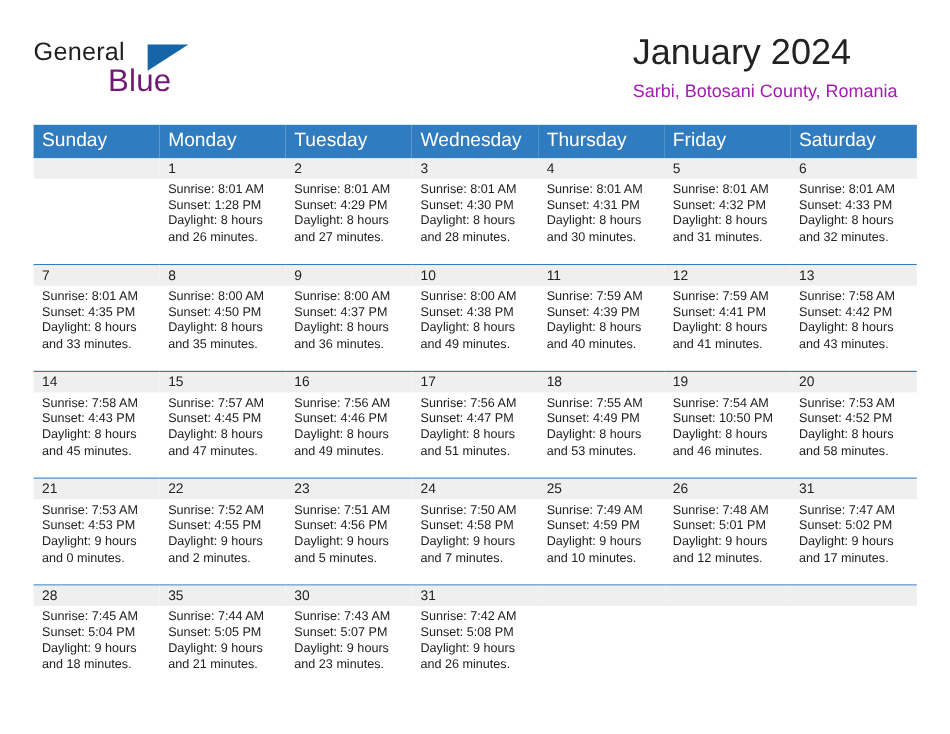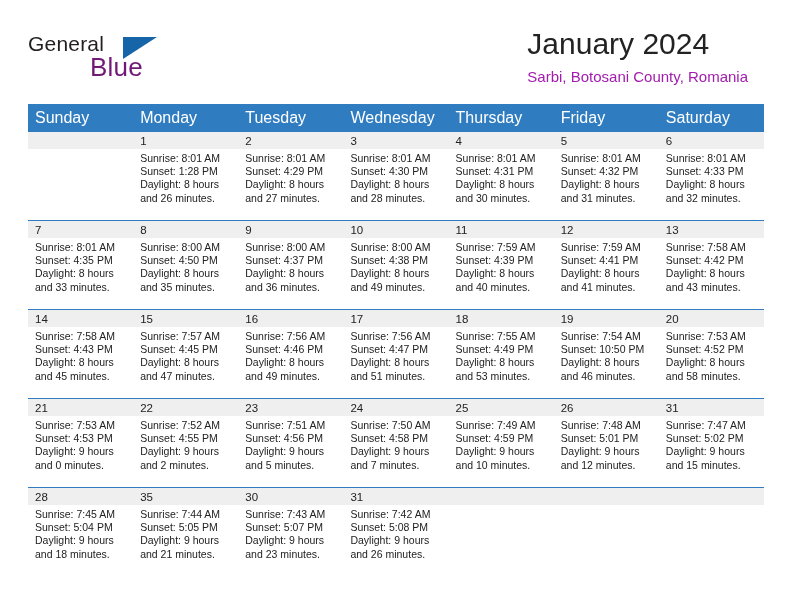--- a/index.html
+++ b/index.html
@@ -477,21 +477,21 @@
               </div>
             </div>
           </td>
           <td>
             <div class="cell">
               <div class="daynum-band">31</div>
               <div class="cell-body">
                 <div>Sunrise: 7:47 AM</div>
                 <div>Sunset: 5:02 PM</div>
                 <div>Daylight: 9 hours</div>
-                <div>and 15 minutes.</div>
+                <div>and 17 minutes.</div>
               </div>
             </div>
           </td>
         </tr>
         <tr class="week-row">
           <td>
             <div class="cell">
               <div class="daynum-band">28</div>
               <div class="cell-body">
                 <div>Sunrise: 7:45 AM</div>

